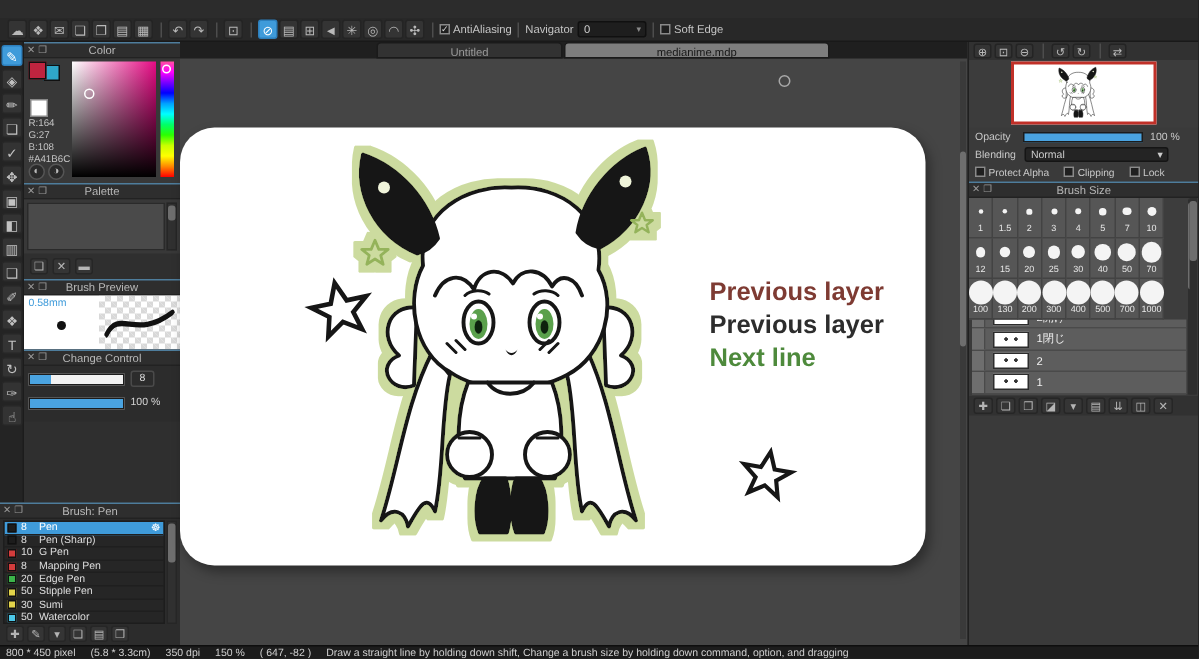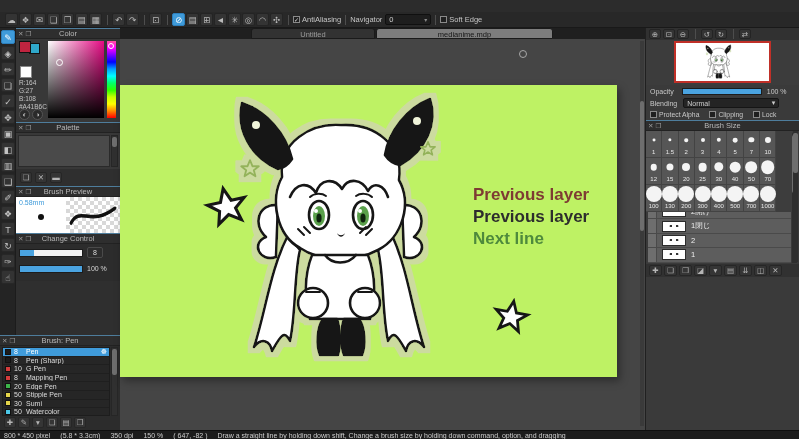--- a/index.html
+++ b/index.html
@@ -78,21 +78,21 @@
   .bgear{flex:none;margin-right:2px;font-size:7px;color:#fff;}
   .brush-scroll{position:absolute;right:2px;top:12px;width:7px;height:69px;background:#303030;border:1px solid #262626;}
   .brush-footer{position:absolute;left:0;bottom:1px;right:0;height:13px;display:flex;gap:2px;align-items:center;padding:0 4px;}
 
   
   .center{position:absolute;left:120px;top:0;width:525px;height:402px;background:#454545;}
   .tabbar{position:absolute;left:0;top:0;width:100%;height:11px;background:#1f1f1f;}
   .tab{position:absolute;top:0;height:11px;line-height:11px;text-align:center;font-size:7.5px;color:#9a9a9a;background:#323232;border:1px solid #1a1a1a;border-radius:3px 3px 0 0;}
   .tab.active{background:#7d7d7d;color:#161616;}
   .canvas-area{position:absolute;left:0;top:11px;right:0;bottom:0;}
-  .canvas{position:absolute;left:0;top:46px;width:497px;height:292px;background:#bef264;box-shadow:3px 4px 8px rgba(0,0,0,.35);}
+  .canvas{position:absolute;left:0;top:46px;width:497px;height:292px;background:#ffffff;box-shadow:3px 4px 8px rgba(0,0,0,.35);border-radius:23px;}
   .canvas svg{position:absolute;left:0;top:0;width:100%;height:100%;}
   .labels{position:absolute;left:353px;top:99px;font-size:17px;font-weight:bold;line-height:22px;white-space:nowrap;}
   .cursor-ring{position:absolute;left:399px;top:11px;width:8px;height:8px;border:1px solid #a8a8a8;border-radius:50%;}
   .cscroll{position:absolute;right:1px;top:2px;width:4px;bottom:4px;background:#3a3a3a;}
   .cscroll .vthumb{top:60px;height:130px;}
 
   
   .right{position:absolute;left:645px;top:0;width:154px;height:402px;background:#3a3a3a;border-left:1px solid #202020;}
   .nav-icons{display:flex;align-items:center;gap:1px;padding:1px 3px;height:12px;background:#313131;}
   .nav-thumbwrap{position:relative;height:45px;background:#3c3c3c;}

